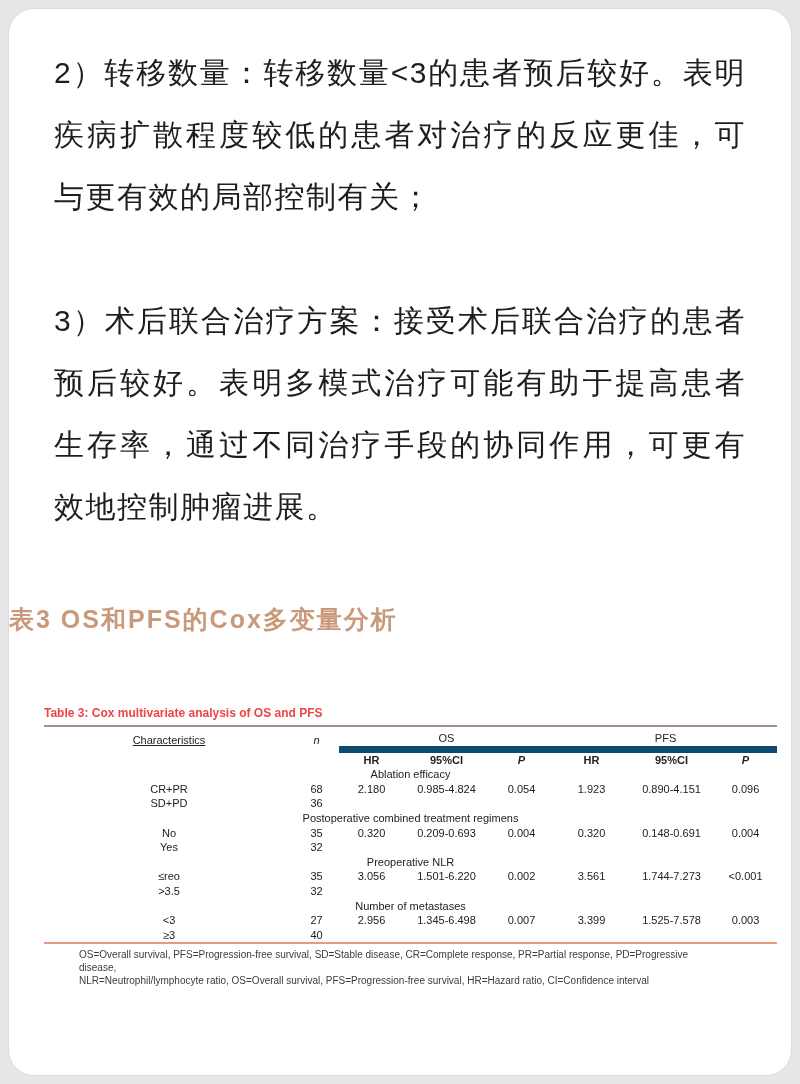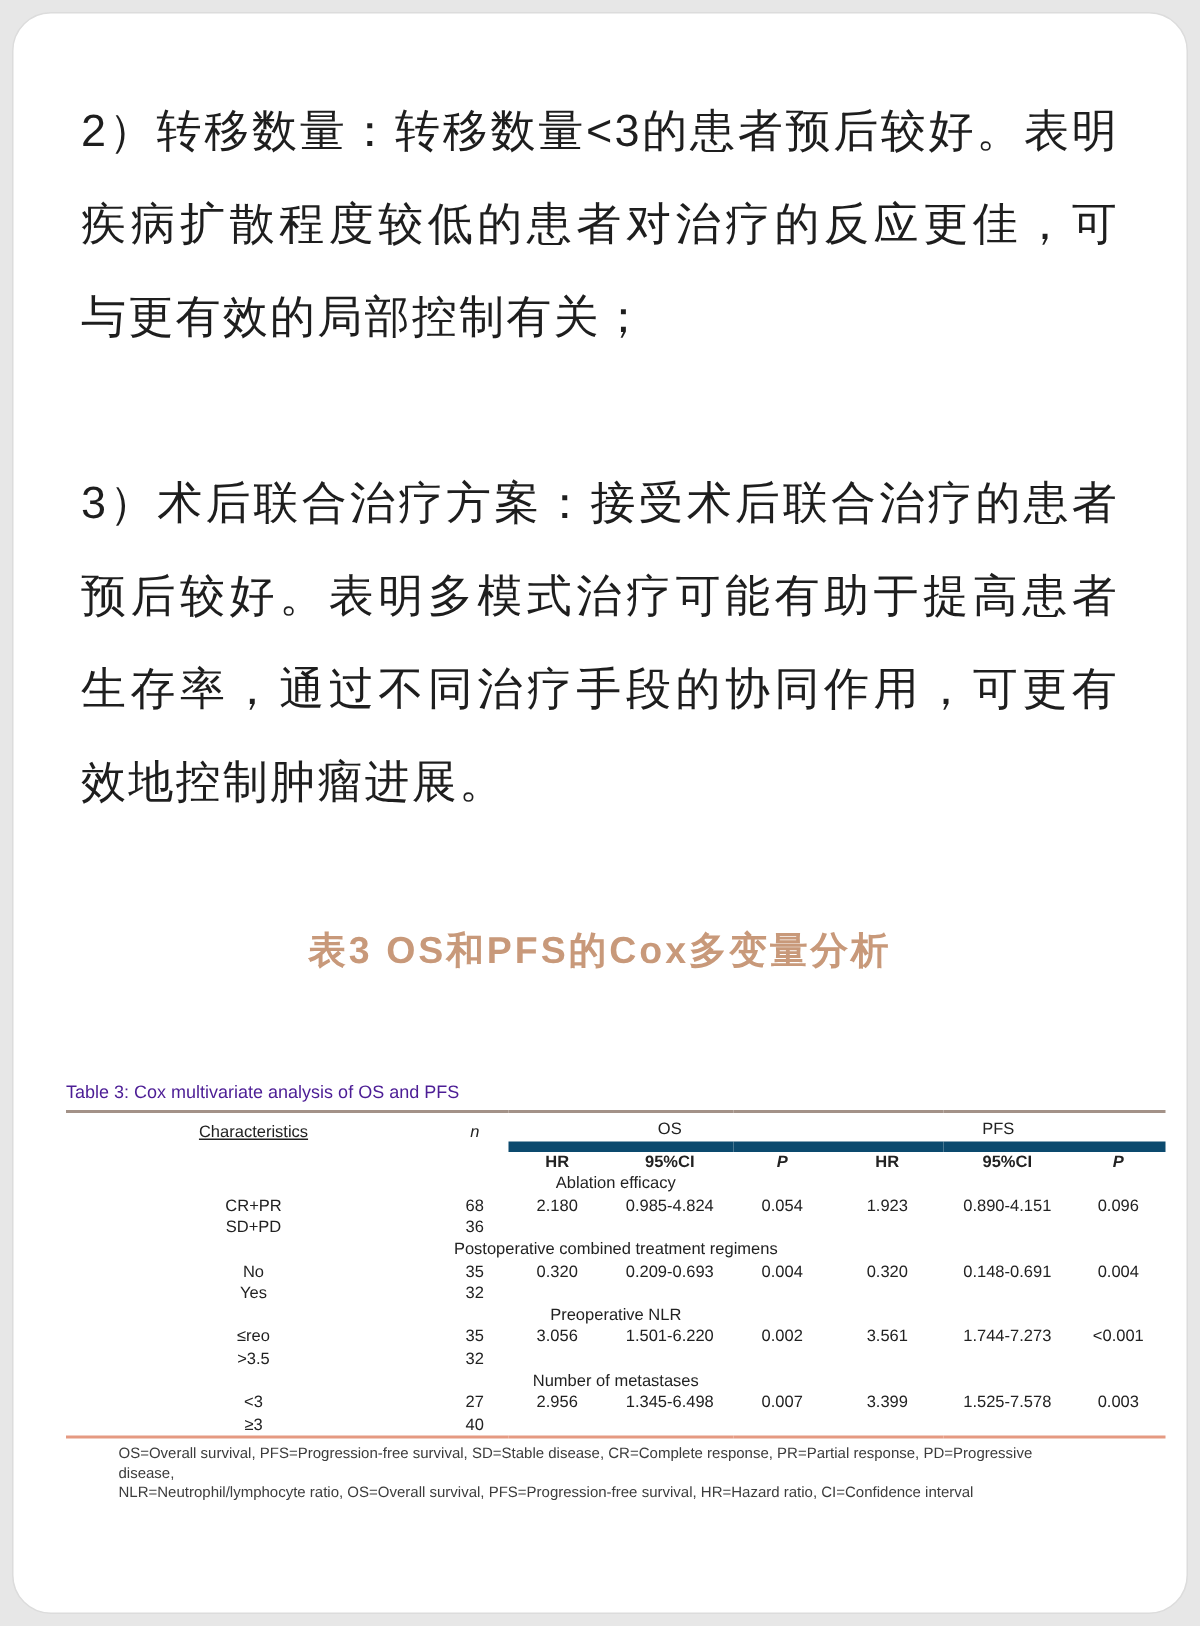--- a/index.html
+++ b/index.html
@@ -10,50 +10,50 @@
     position: relative;
   }
   .card {
     position: absolute;
     inset: 8px;
     background: #ffffff;
     border: 1px solid #dcdcdc;
     border-radius: 26px;
     overflow: hidden;
   }
-  .content { padding-top: 48px; }
+  .content { padding-top: 33px; }
 
   .body-text {
     font-size: 30px;
     line-height: 62px;
     letter-spacing: 1.5px;
     color: #1e1e1e;
     margin: 0 45px;
     text-align: justify;
     text-justify: inter-character;
   }
   .para-2 { margin-top: 62px; }
 
   .section-heading {
     margin-top: 64px;
-    text-align: center;
+    text-align: left;
     font-size: 25px;
     font-weight: bold;
     letter-spacing: 2px;
     color: #c8997a;
     line-height: 34px;
   }
 
   .table-wrap {
     margin: 70px 32px 0 35px;
   }
   .table-title {
     font-size: 12px;
-    font-weight: normal;
-    color: #4c1d95;
+    font-weight: bold;
+    color: #ef4444;
     margin-bottom: 5px;
   }
   table.cox {
     width: 100%;
     border-collapse: collapse;
     table-layout: fixed;
     border-top: 2px solid #a39288;
     border-bottom: 2px solid #e59a82;
   }
   table.cox th, table.cox td {

